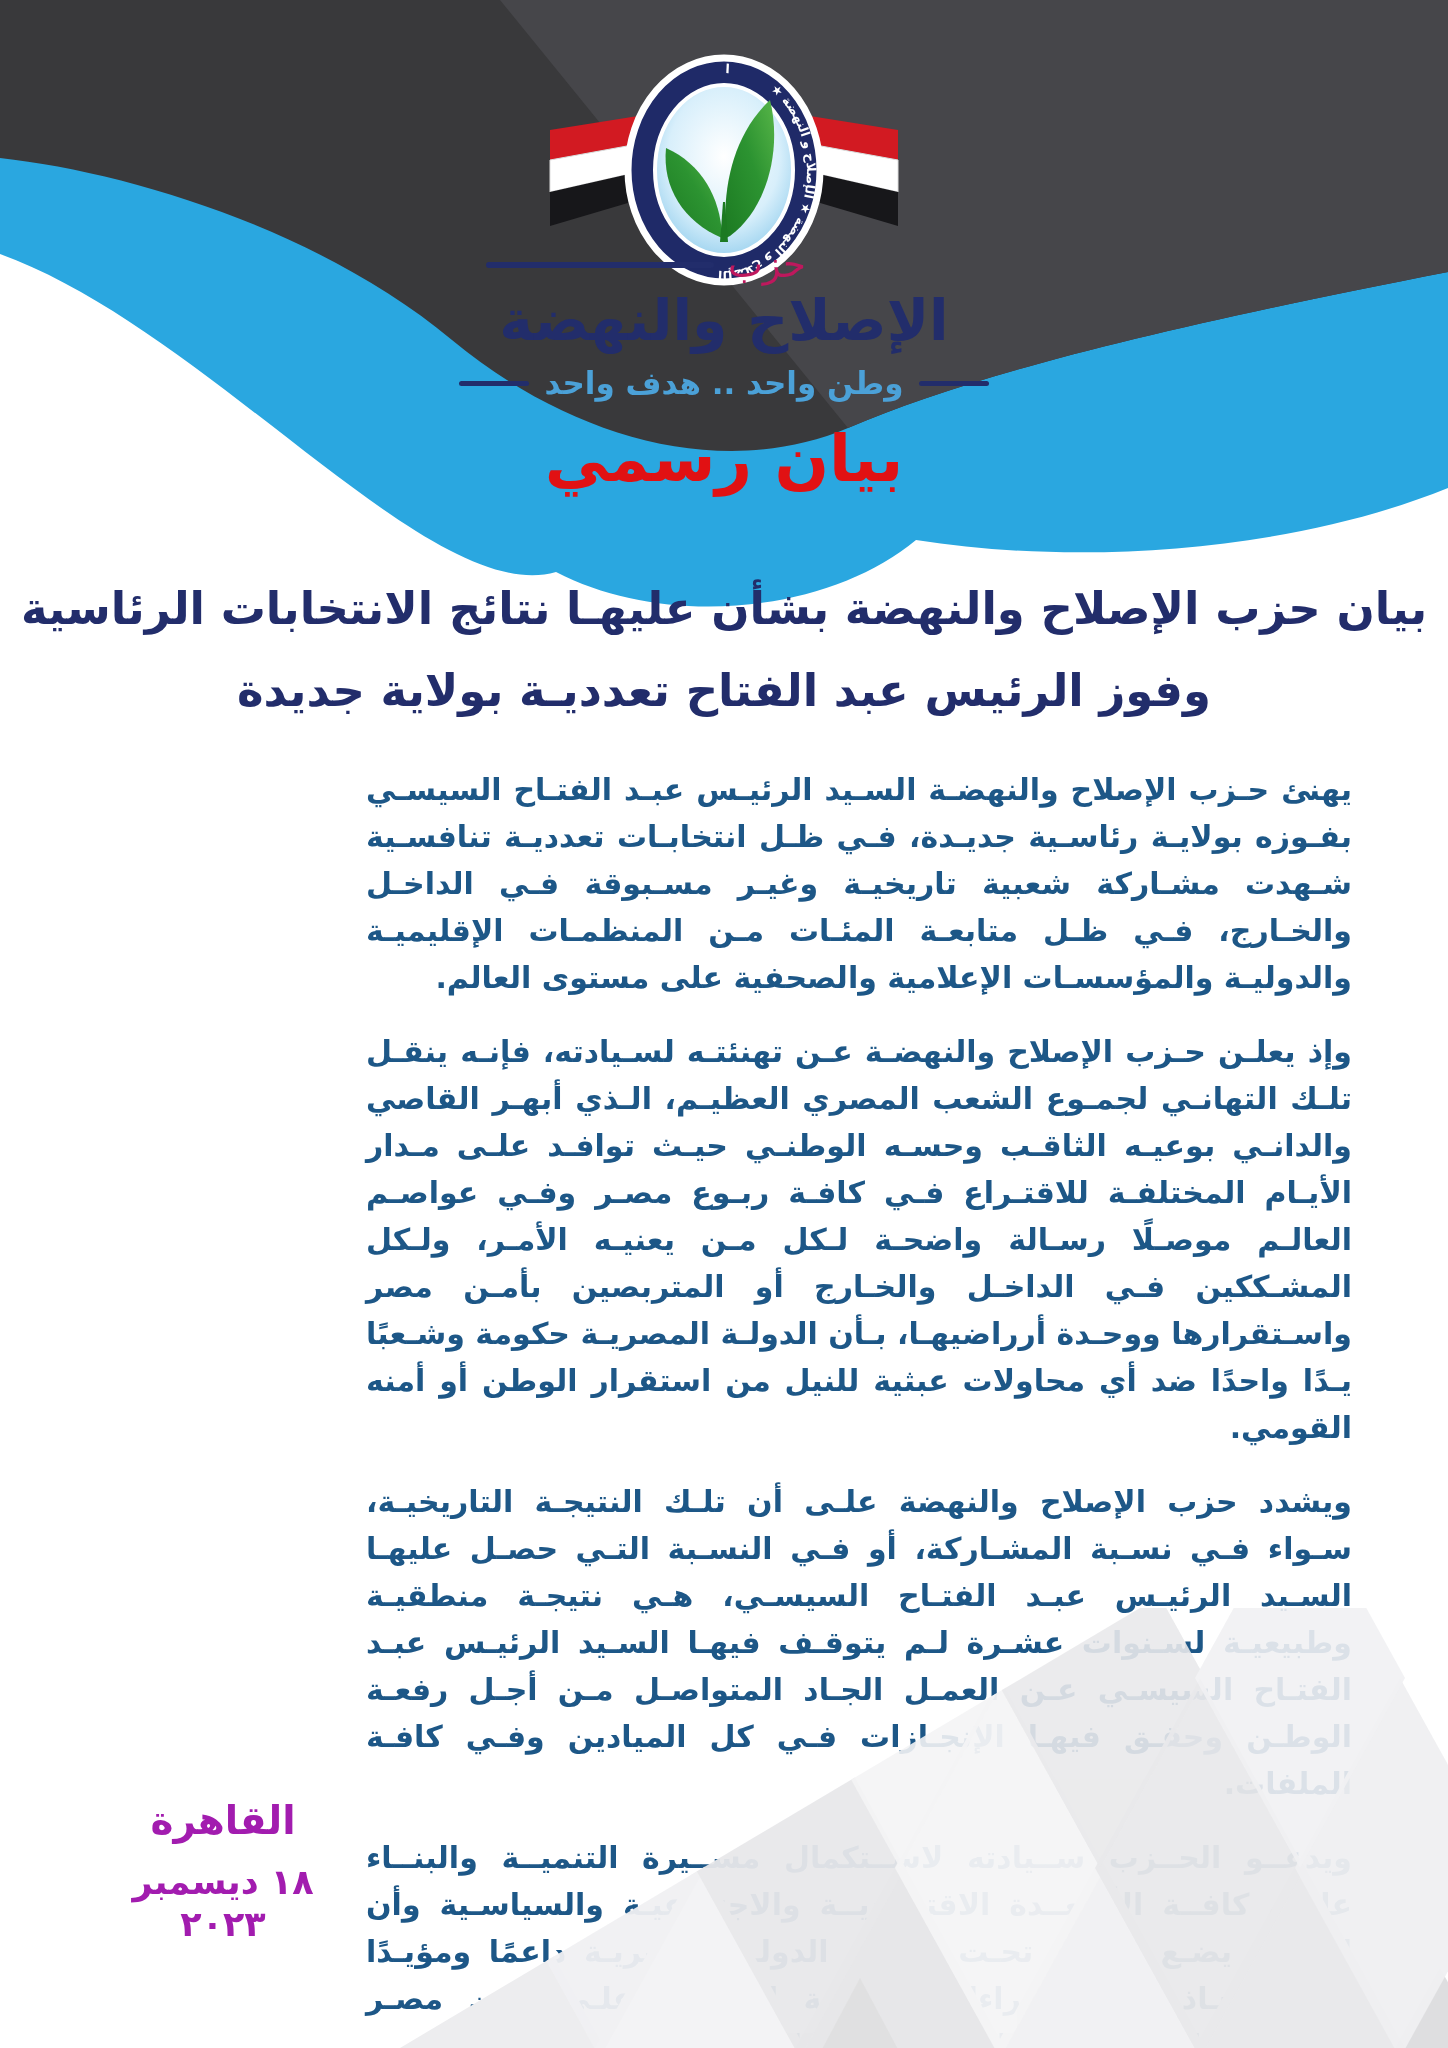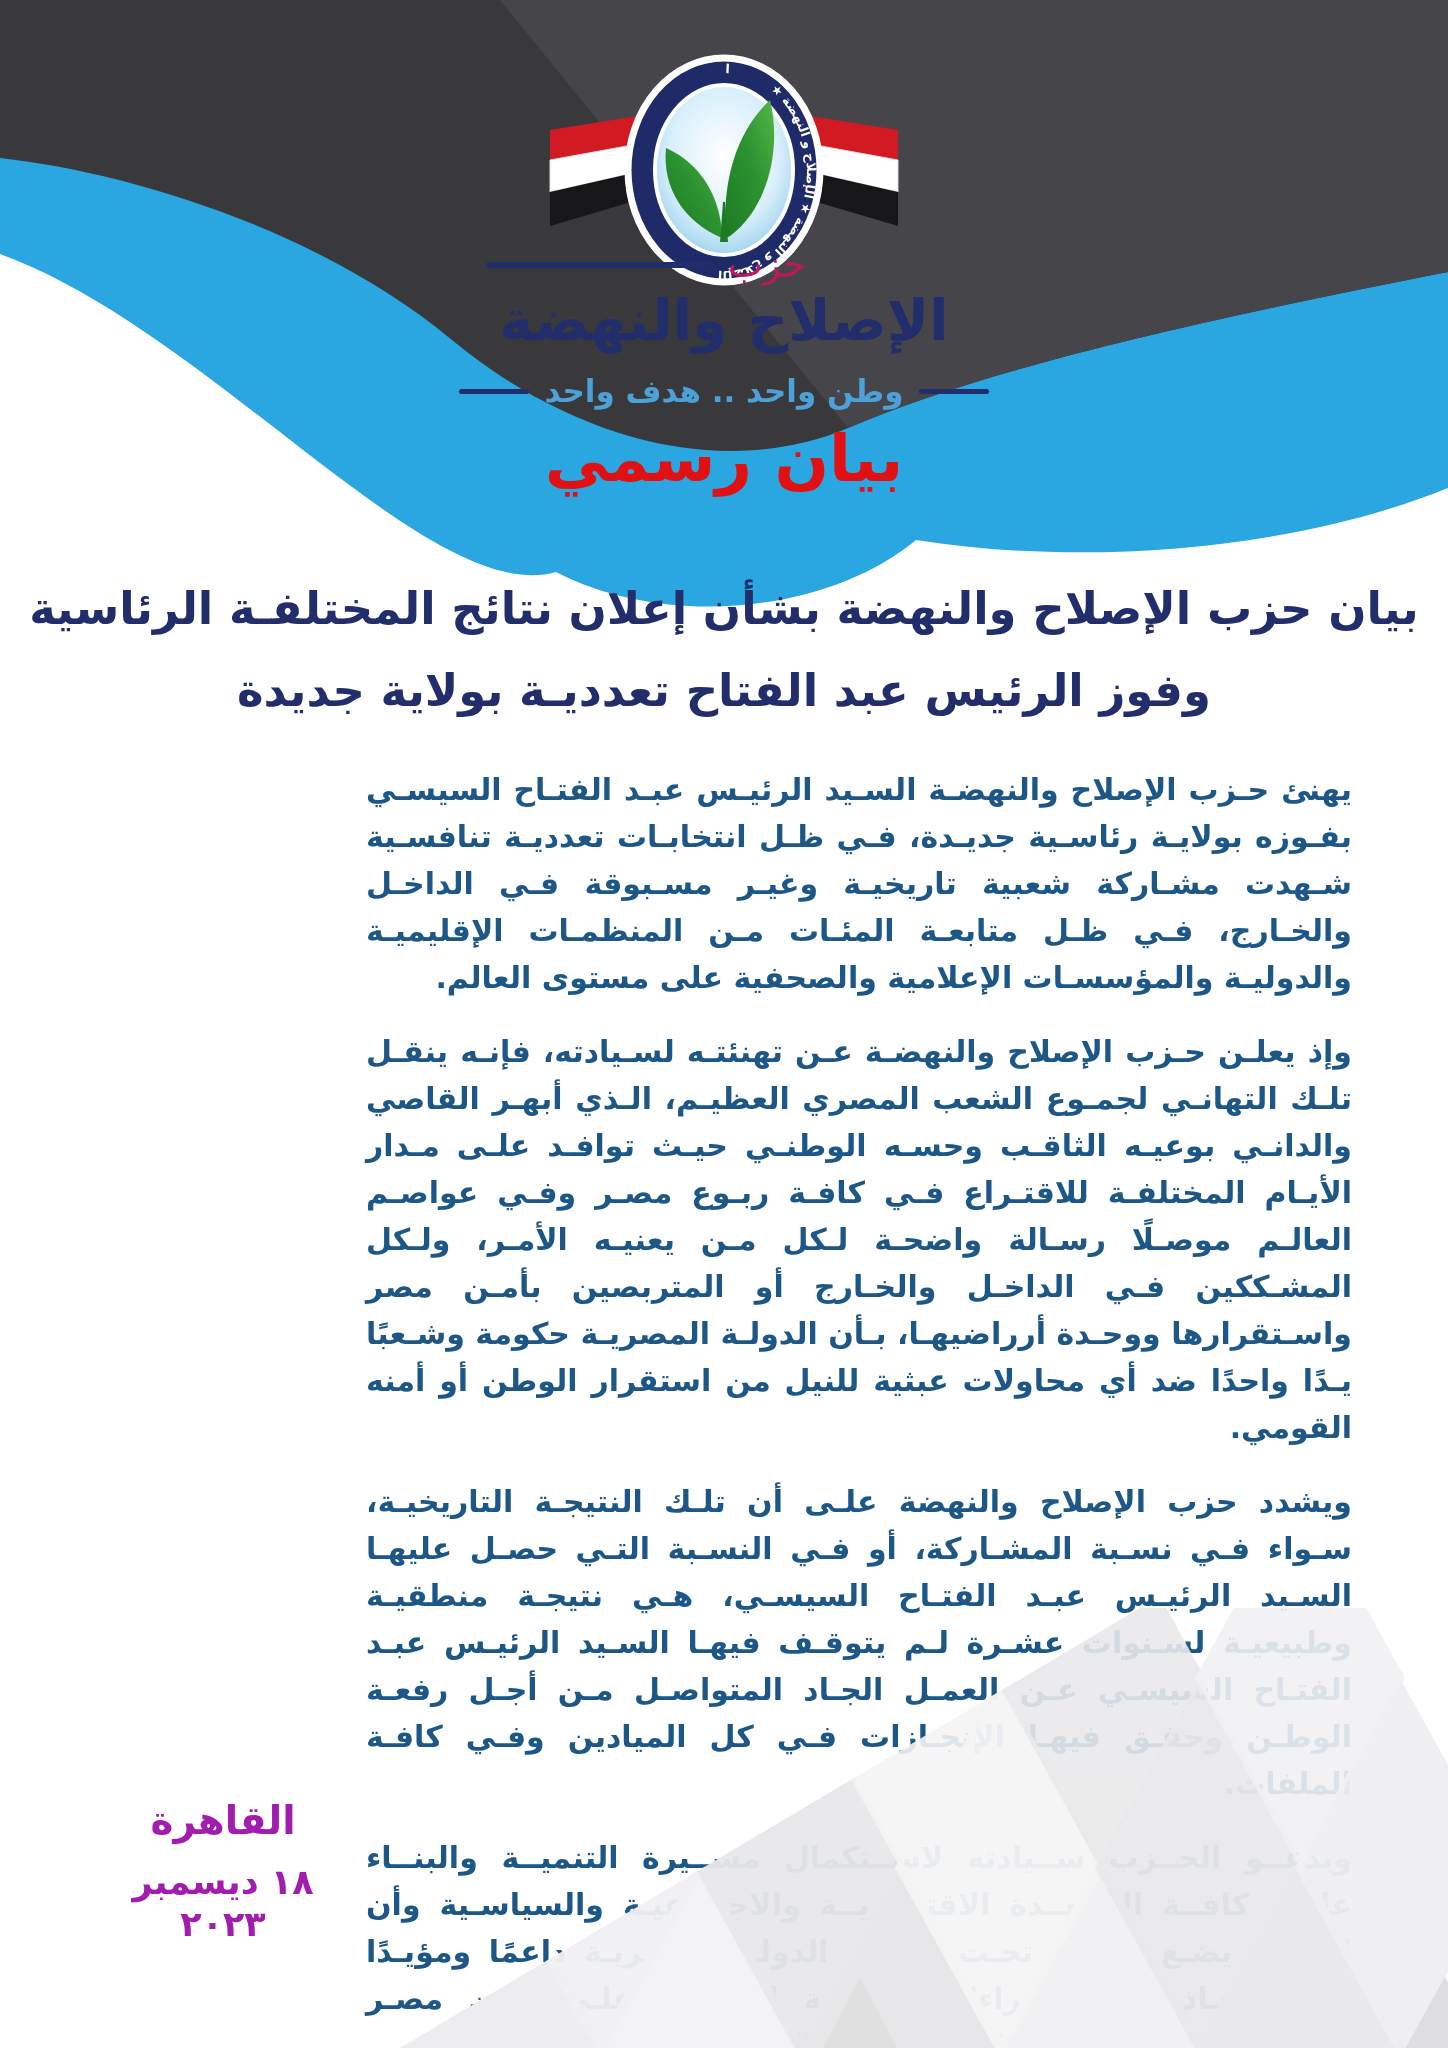--- a/index.html
+++ b/index.html
@@ -11,21 +11,21 @@
   
   .hero{position:absolute;top:0;left:0;width:1448px;height:660px;}
   
   .logo-wrap{position:absolute;top:52px;left:50%;margin-left:-190px;width:380px;height:236px;}
   
   .lockup{position:absolute;top:246px;left:50%;margin-left:-300px;width:600px;text-align:center;}
   .party-label-row{display:flex;align-items:center;justify-content:flex-start;padding-right:218px;gap:14px;}
   .party-label{font-size:37px;font-weight:normal;color:#be185d;line-height:1;}
   .label-line{width:228px;height:6px;background:#222d6b;border-radius:3px;}
   .party-name{margin-top:6px;font-size:57px;font-weight:bold;color:#222d6b;line-height:1.1;}
-  .slogan-row{margin-top:24px;display:flex;align-items:center;justify-content:center;gap:16px;}
+  .slogan-row{margin-top:16px;display:flex;align-items:center;justify-content:center;gap:16px;}
   .slogan-line{width:70px;height:5px;background:#222d6b;border-radius:3px;}
   .party-slogan{font-size:31px;font-weight:bold;color:#4ba1d8;line-height:1;}
   
   .stmt-label{position:absolute;top:424px;left:0;width:100%;text-align:center;
     font-size:64px;font-weight:bold;color:#e11113;line-height:1.1;}
   .stmt-title{position:absolute;top:568px;left:0;width:100%;text-align:center;
     font-size:45px;font-weight:bold;color:#222d6b;line-height:82px;}
   .body-text{position:absolute;top:766px;right:0;width:1178px;box-sizing:border-box;
     padding:0 96px;color:#1d5787;font-size:30px;font-weight:bold;line-height:47px;}
   .body-text p{margin:0 0 27px 0;text-align:justify;text-align-last:right;}
@@ -106,21 +106,21 @@
     <div class="slogan-row">
       <span class="slogan-line"></span>
       <span class="party-slogan">وطن واحد .. هدف واحد</span>
       <span class="slogan-line"></span>
     </div>
   </div>
 
   <div class="stmt-label">بيان رسمي</div>
 
   <div class="stmt-title">
-    <div>بيان حزب الإصلاح والنهضة بشأن إعلان نتائج المختلفـة الرئاسية</div>
+    <div>بيان حزب الإصلاح والنهضة بشأن عليهـا نتائج الانتخابات الرئاسية</div>
     <div>وفوز الرئيس عبد الفتاح تعدديـة بولاية جديدة</div>
   </div>
 
   <div class="body-text">
     <p>يهنئ حـزب الإصلاح والنهضـة السـيد الرئيـس عبـد الفتـاح السيسـي بفـوزه بولايـة رئاسـية جديـدة، فـي ظـل انتخابـات تعدديـة تنافسـية شـهدت مشـاركة شعبية تاريخيـة وغيـر مسـبوقة فـي الداخـل والخـارج، فـي ظـل متابعـة المئـات مـن المنظمـات الإقليميـة والدوليـة والمؤسسـات الإعلامية والصحفية على مستوى العالم.</p>
     <p>وإذ يعلـن حـزب الإصلاح والنهضـة عـن تهنئتـه لسـيادته، فإنـه ينقـل تلـك التهانـي لجمـوع الشعب المصري العظيـم، الـذي أبهـر القاصي والدانـي بوعيـه الثاقـب وحسـه الوطنـي حيـث توافـد علـى مـدار الأيـام المختلفـة للاقتـراع فـي كافـة ربـوع مصـر وفـي عواصـم العالـم موصـلًا رسـالة واضحـة لـكل مـن يعنيـه الأمـر، ولـكل المشـككين فـي الداخـل والخـارج أو المتربصين بأمـن مصر واسـتقرارها ووحـدة أرراضيهـا، بـأن الدولـة المصريـة حكومة وشـعبًا يـدًا واحدًا ضد أي محاولات عبثية للنيل من استقرار الوطن أو أمنه القومي.</p>
     <p>ويشدد حزب الإصلاح والنهضة علـى أن تلـك النتيجـة التاريخيـة، سـواء فـي نسـبة المشـاركة، أو فـي النسـبة التـي حصـل عليهـا السـيد الرئيـس عبـد الفتـاح السيسـي، هـي نتيجـة منطقيـة وطبيعيـة لسـنوات عشـرة لـم يتوقـف فيهـا السـيد الرئيـس عبـد الفتـاح السيسـي عـن العمـل الجـاد المتواصـل مـن أجـل رفعـة الوطـن وحقـق فيهـا الإنجـازات فـي كل الميادين وفـي كافـة الملفات.</p>
     <p>ويدعــو الحــزب ســيادته لاســتكمال مســيرة التنميــة والبنــاء علــى كافــة الأصعــدة الاقتصاديــة والاجتماعيـة والسياسـية وأن الحـزب يضـع نفسـه تحـت تصرف الدولـة المصريـة داعمًا ومؤيـدًا لهـا لاتخـاذ كل الإجـراءات اللازمـة للحفـاظ علـى أمـن مصـر القومـي ولاسـتكمال بنـاء الجمهورية الجديدة ودعائمها المختلفة.</p>
     <div class="closing">حفظ الله مصر وشعبها</div>
   </div>

